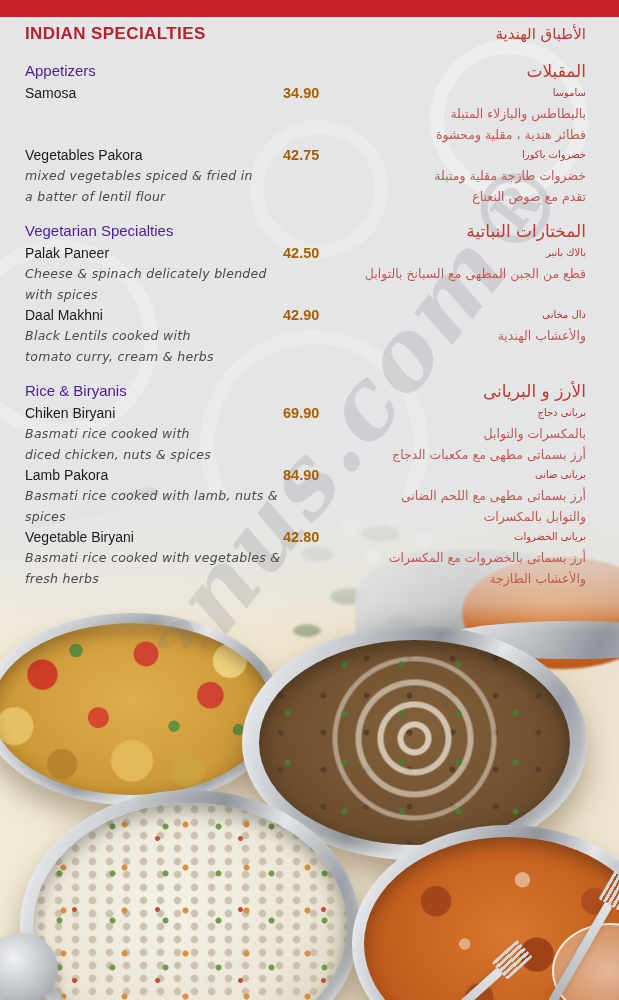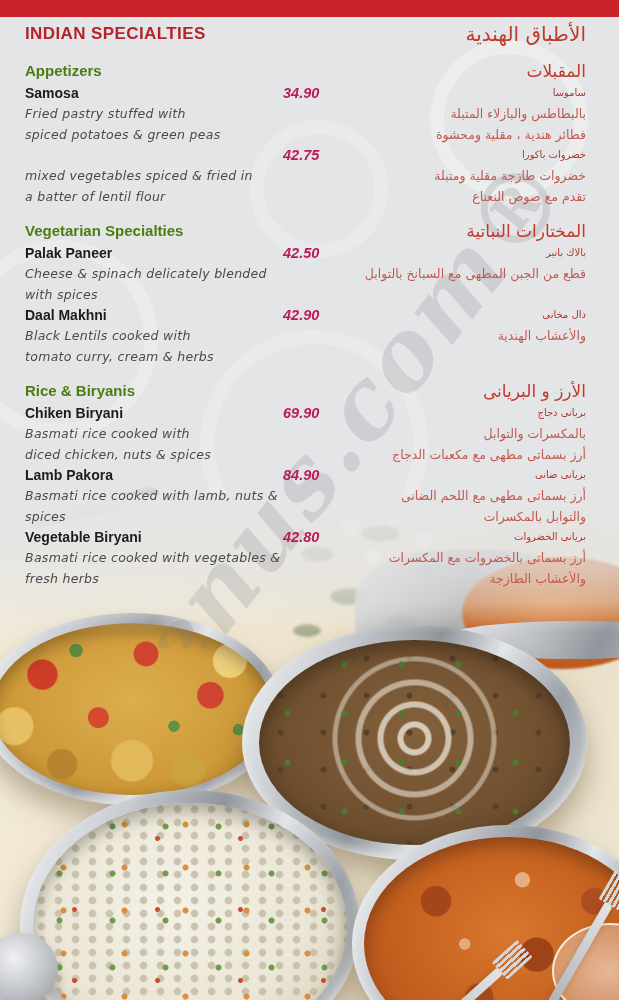--- a/index.html
+++ b/index.html
@@ -133,31 +133,31 @@
   .wm-clip { position:absolute; left:0; top:0; width:619px; height:648px; overflow:hidden; z-index:2; pointer-events:none; }
   .watermark { position:absolute; left:320px; top:460px; transform:translate(-50%,-50%) rotate(-52deg);
     font-family:"DejaVu Serif", serif; font-style:italic; font-weight:bold;
     font-size:96px; letter-spacing:3px; white-space:nowrap; color:rgba(122,122,128,0.20); }
 
   
   .content { position:absolute; left:0; top:17px; right:12px; z-index:3; padding:4px 21px 0 25px; }
   .ar { font-family:"DejaVu Sans", sans-serif; direction:rtl; }
   .page-head { display:flex; justify-content:space-between; align-items:flex-start; margin-bottom:8px; }
   .title-en { color:#b5232d; font-size:17px; font-weight:bold; letter-spacing:0.4px; line-height:26px; }
-  .title-ar { color:#c0392f; font-size:20px; line-height:26px; }
+  .title-ar { color:#c0392f; font-size:15px; line-height:26px; }
 
   .menu-section { margin-top:13px; }
   .sec-head { display:flex; justify-content:space-between; align-items:flex-end; margin-bottom:1px; }
-  .sec-en { color:#4d7c0f; font-size:15px; font-weight:bold; line-height:22px; }
+  .sec-en { color:#4c1d95; font-size:15px; font-weight:normal; line-height:22px; }
   .sec-ar { color:#c0392f; font-size:17px; line-height:22px; }
 
   .item { display:grid; grid-template-columns:258px 78px 1fr; }
   .item.gap { }
-  .nm { grid-column:1; grid-row:1; color:#1c1c1e; font-size:14px; font-weight:bold; line-height:20px; }
-  .pr { grid-column:2; grid-row:1; color:#be185d; font-size:14.5px; font-weight:bold; line-height:20px;font-style:italic; }
+  .nm { grid-column:1; grid-row:1; color:#1c1c1e; font-size:14px; font-weight:normal; line-height:20px; }
+  .pr { grid-column:2; grid-row:1; color:#a16207; font-size:14.5px; font-weight:bold; line-height:20px; }
   .nm-ar { grid-column:3; grid-row:1; text-align:right; color:#b5342c; font-size:10px; line-height:20px; }
   .ds { grid-column:1 / span 2; grid-row:2; font-family:"DejaVu Sans", sans-serif; font-style:italic;
         color:#4a4a4c; font-size:12.5px; line-height:21px; letter-spacing:0.3px; }
   .ds-ar { grid-column:3; grid-row:2; text-align:right; color:#c25a52; font-size:12.5px; line-height:21px; }
 </style>
 </head>
 <body>
 
 <div class="page">
   <div class="band"></div>
@@ -208,30 +208,27 @@
 
     <section class="menu-section">
       <div class="sec-head">
         <div class="sec-en">Appetizers</div>
         <div class="sec-ar ar">المقبلات</div>
       </div>
       <div class="item">
         <div class="nm">Samosa</div>
         <div class="pr">34.90</div>
         <div class="nm-ar ar">ساموسا</div>
-        <div class="ds">
-          <div>Fried pastry stuffed with</div>
-          <div>spiced potatoes &amp; green peas</div>
-        </div>
         <div class="ds-ar ar">
           <div>بالبطاطس والبازلاء المتبلة</div>
           <div>فطائر هندية ، مقلية ومحشوة</div>
         </div>
       </div>
       <div class="item">
+        <div class="nm">Vegetables Pakora</div>
         <div class="pr">42.75</div>
         <div class="nm-ar ar">خضروات باكورا</div>
         <div class="ds">
           <div>mixed vegetables spiced &amp; fried in</div>
           <div>a batter of lentil flour</div>
         </div>
         <div class="ds-ar ar">
           <div>خضروات طازجة مقلية ومتبلة</div>
           <div>تقدم مع صوص النعناع</div>
         </div>

